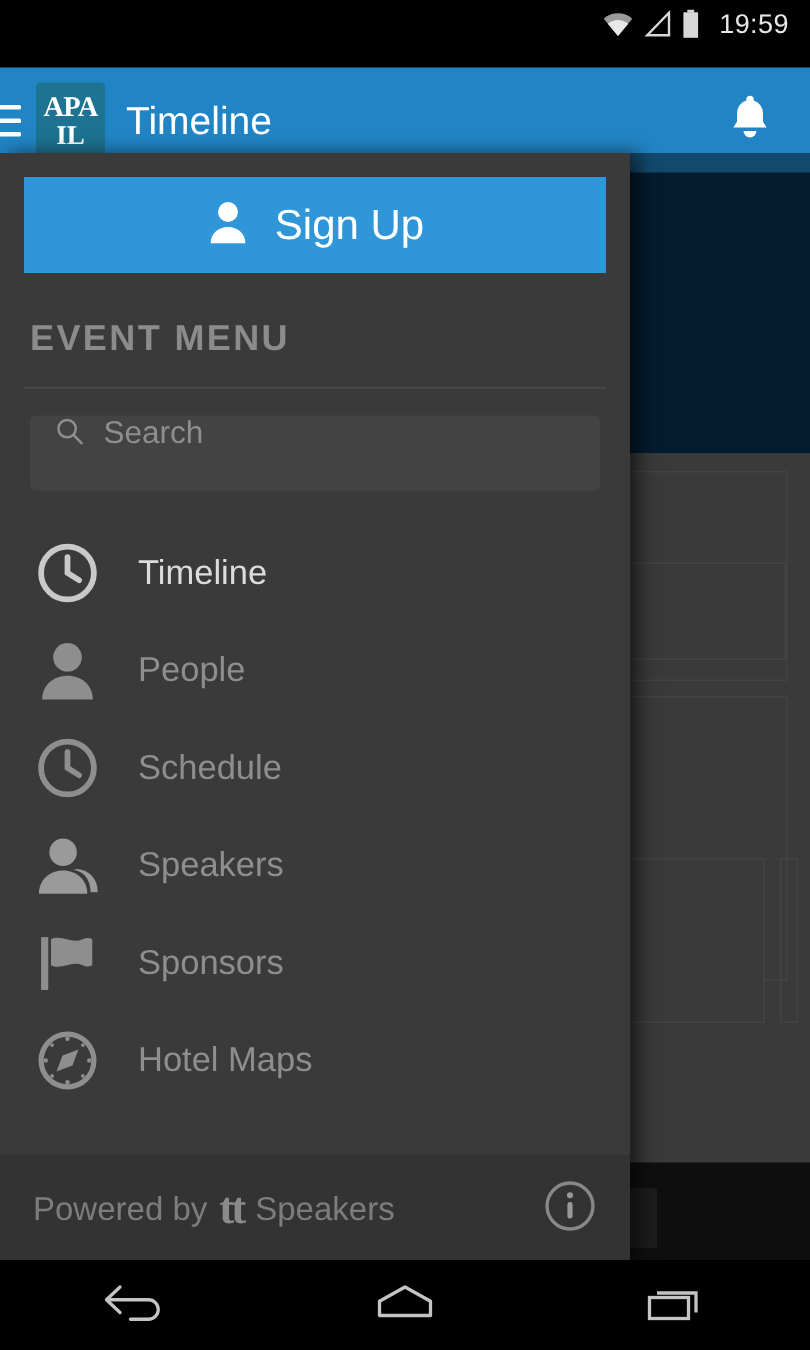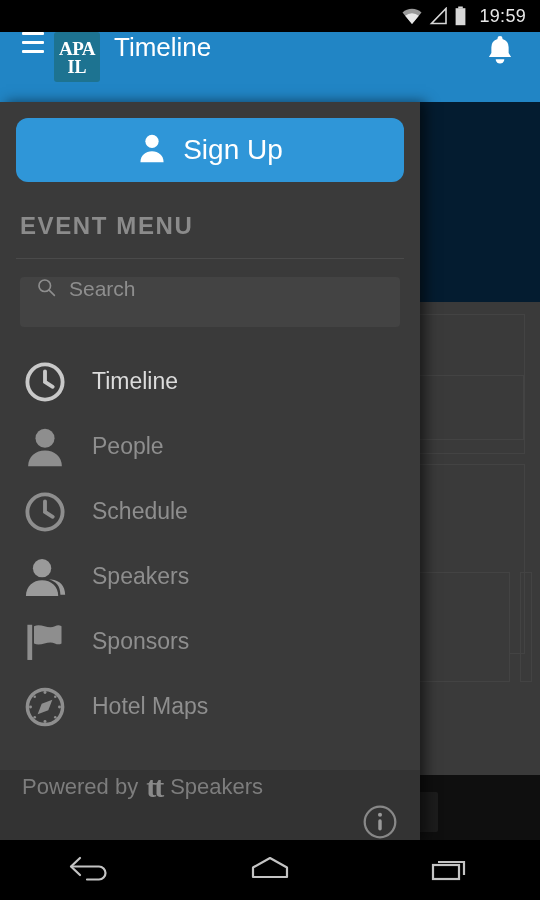--- a/index.html
+++ b/index.html
@@ -25,26 +25,25 @@
     padding-right:14px;
   }
   #status-bar .sb-icon { margin-right:6px; display:flex; align-items:center; }
   #status-clock {
     color:#e8e8e8; font-size:18px; letter-spacing:.3px;
     margin-left:6px; font-weight:400;
   }
 
   
   #app-bar {
-    position:absolute; top:32px; left:0;
+    position:absolute; top:45px; left:0;
     width:540px; height:70px;
     background:#2185c5;
-    display:flex; align-items:flex-start;
+    display:flex; align-items:center;
     z-index:4;
-    padding-left:30px;
   }
   #hamburger-icon {
     width:22px; margin-left:-8px;
     display:flex; flex-direction:column; gap:6px;
   }
   #hamburger-icon span { display:block; height:3px; background:#fff; border-radius:1px; }
   #app-logo {
     width:46px; height:50px; margin-left:10px;
     background:#1d7391;
     border-radius:3px;
@@ -134,21 +133,21 @@
     box-shadow:6px 0 12px rgba(0,0,0,0.55);
     display:flex; flex-direction:column;
   }
   #signup-section {
     padding:16px 16px 20px 16px;
     background:#3a3a3a;
   }
   #signup-button {
     width:100%; height:64px;
     background:#2f96d8;
-    border-radius:12px;
+    border-radius:0;
     display:flex; align-items:center; justify-content:center;
     gap:16px;
     cursor:pointer;
   }
   #signup-button .su-label { color:#fff; font-size:28px; }
 
   #event-menu-header {
     color:#8b8b8b; font-size:24px; font-weight:700;
     letter-spacing:1.6px;
     padding:10px 0 18px 20px;
@@ -175,23 +174,22 @@
     cursor:pointer;
   }
   .menu-item .mi-label { color:#8e8e8e; font-size:23px; }
   .menu-item.active .mi-label { color:#dcdcdc; }
   .mi-icon { width:46px; height:46px; display:flex; align-items:center; justify-content:center; flex:0 0 46px; }
 
   #drawer-footer {
     margin-top:auto;
     height:72px;
     background:#333333;
-    display:flex; align-items:flex-start;
+    display:flex; align-items:center;
     padding:0 22px;
-    flex-direction:column;
   }
   #powered-by {
     color:#7d7d7d; font-size:22px;
     display:flex; align-items:center; gap:8px;
   }
   #powered-by .att-mark {
     font-family:"Liberation Serif", serif;
     font-weight:700; font-size:30px; color:#8a8a8a;
     letter-spacing:-2px;
   }

